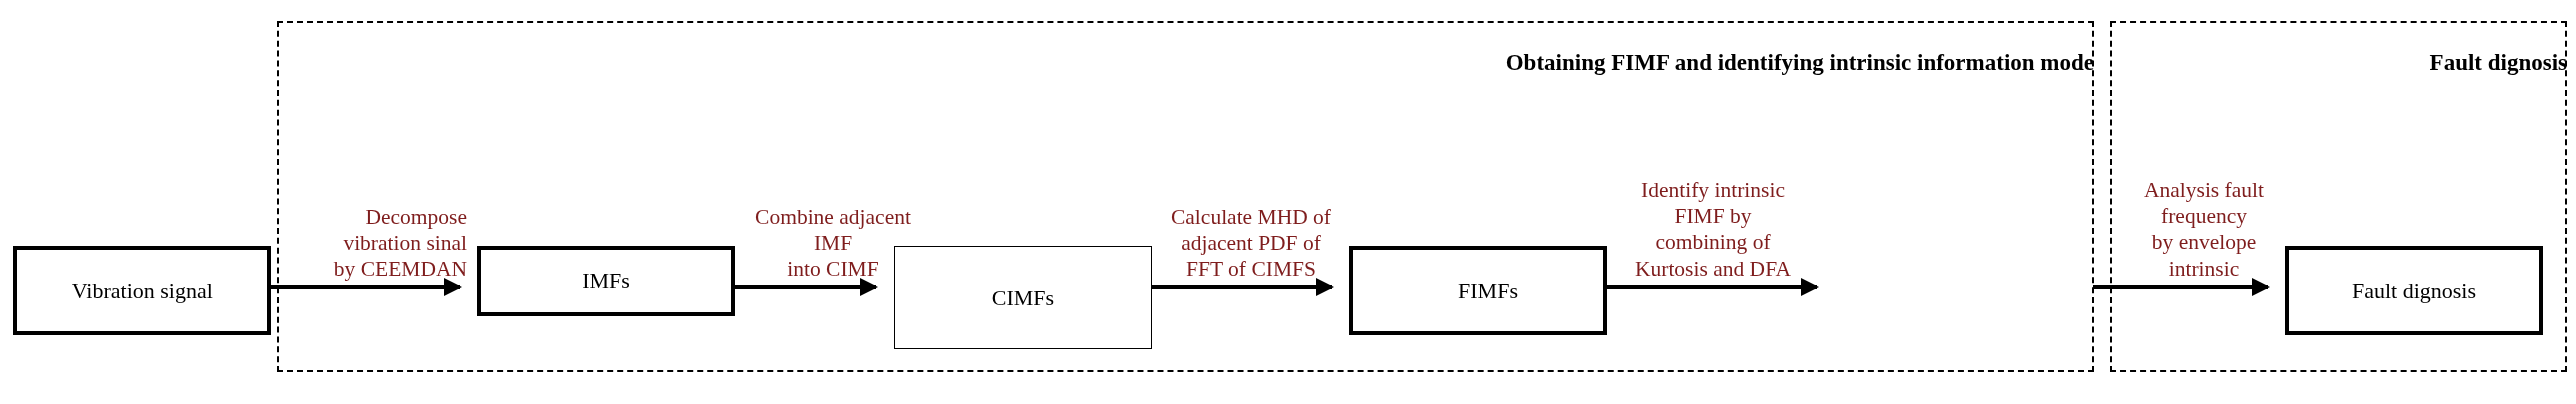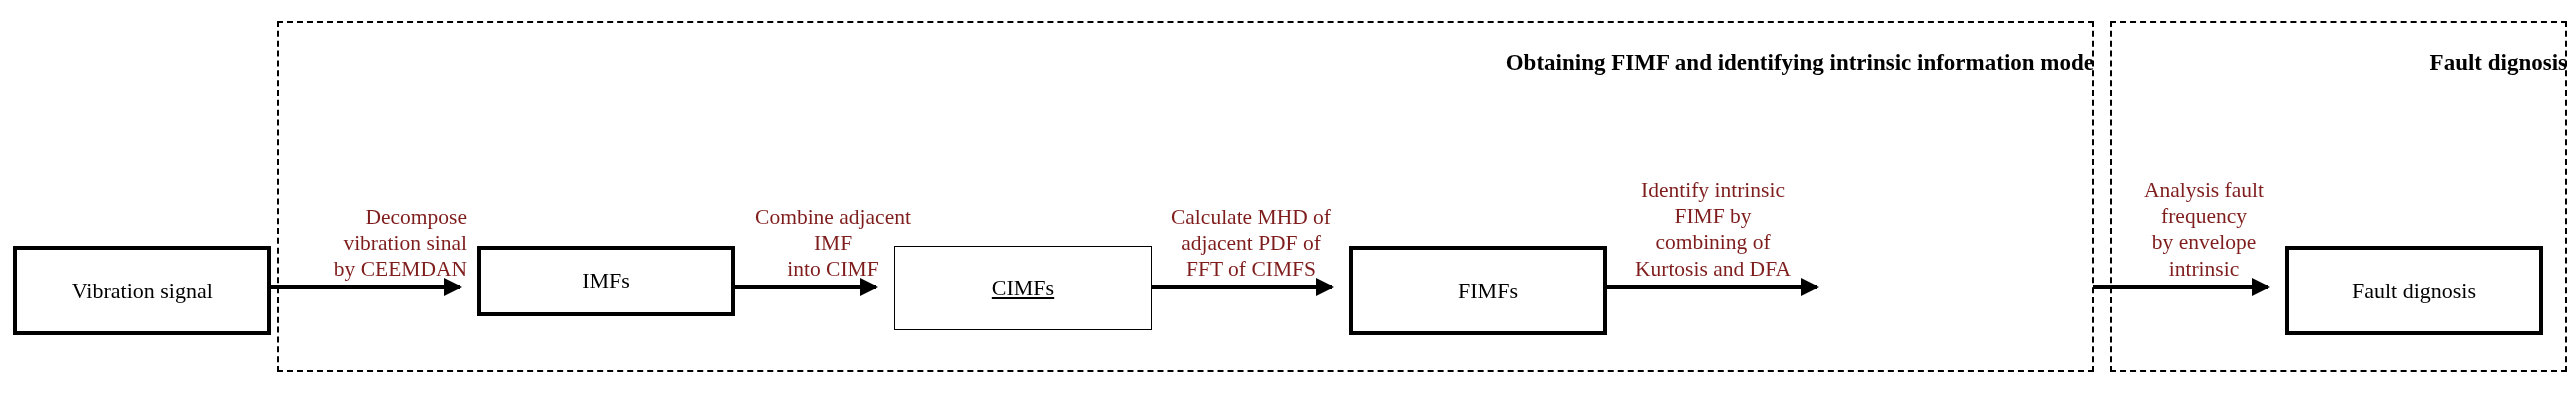--- a/index.html
+++ b/index.html
@@ -97,21 +97,21 @@
   <div class="region-title" style="left:2110px; top:50px; width:457px;">Fault dignosis</div>
 
   <div class="node" style="left:13.3px; top:246px; width:258px; height:89px;">
     <span>Vibration signal</span>
   </div>
 
   <div class="node" style="left:477px; top:246px; width:258px; height:70px;">
     <span>IMFs</span>
   </div>
 
-  <div class="node thin" style="left:894px; top:246px; width:258px; height:84px;text-decoration:underline;">
+  <div class="node thin" style="left:894px; top:246px; width:258px; height:103px;">
     <span>CIMFs</span>
   </div>
 
   <div class="node" style="left:1349px; top:246px; width:258px; height:89px;padding-left:20px;">
     <span>FIMFs</span>
   </div>
 
 
   <div class="node" style="left:2285px; top:246px; width:258px; height:89px;">
     <span>Fault dignosis</span>

